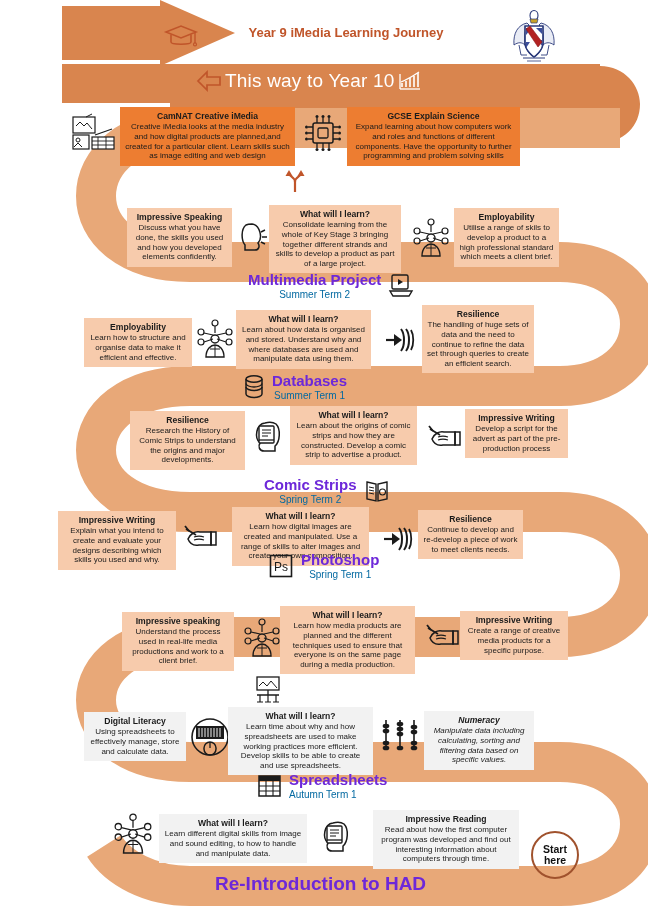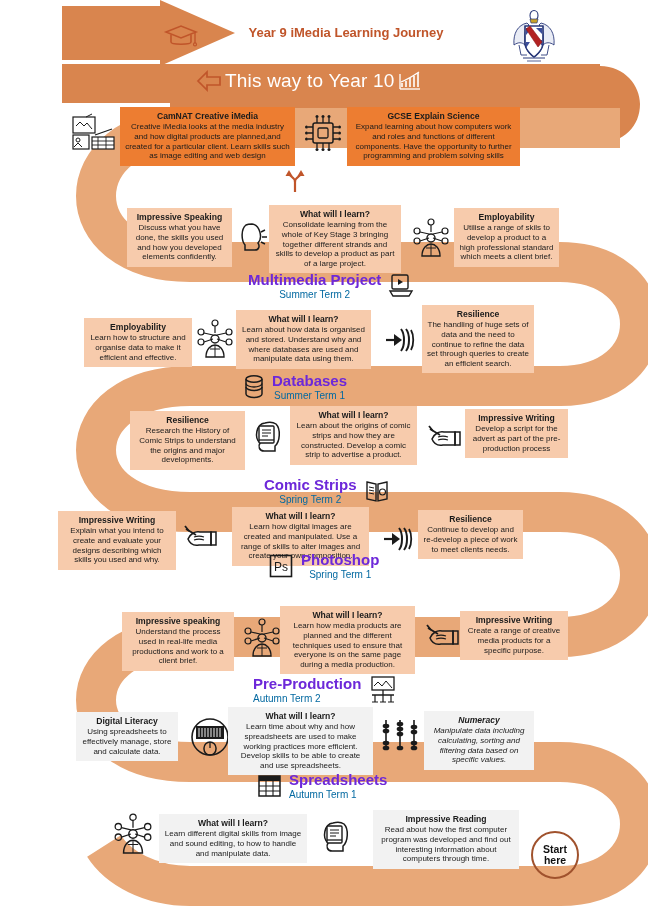--- a/index.html
+++ b/index.html
@@ -464,37 +464,33 @@
       <path d="M1,3 L5,8" stroke="#1b1b1b" stroke-width="1.8"></path>
       <path d="M10,14 C13,13 17,13 20,14" fill="none" stroke="#1b1b1b" stroke-width="1.1"></path>
       <path d="M10,17 C13,16 17,16 20,17" fill="none" stroke="#1b1b1b" stroke-width="1.1"></path>
     </svg>
   </div>
   <div class="card peach" style="left:460px; top:611px; width:108px;">
     <span class="hd">Impressive Writing</span>
     <span class="bd">Create a range of creative media products for a specific purpose.</span>
   </div>
   <div class="stage-title" style="left:253px; top:676px;">
-    <span class="txt" style="text-align:left">
-      <span class="l1" style="display:block">Pre-Production</span>
-      <span class="l2" style="display:block">Autumn Term 2</span>
-    </span>
     <span>
       <svg width="30" height="28" viewBox="0 0 30 28">
         <rect x="4" y="1" width="22" height="13" fill="none" stroke="#1b1b1b" stroke-width="1.3"></rect>
         <path d="M6,10 l4,-4 l4,4 l4,-5 l6,7" fill="none" stroke="#1b1b1b" stroke-width="1"></path>
         <path d="M15,14 L15,19 M4,19 L26,19" stroke="#1b1b1b" stroke-width="1.3"></path>
         <path d="M7,19 L7,26 M4,26 L10,26" stroke="#1b1b1b" stroke-width="1.2"></path>
         <path d="M15,19 L15,26 M12,26 L18,26" stroke="#1b1b1b" stroke-width="1.2"></path>
         <path d="M23,19 L23,26 M20,26 L26,26" stroke="#1b1b1b" stroke-width="1.2"></path>
       </svg>
     </span>
   </div>
 
-  <div class="card grey" style="left:76px; top:712px; width:102px;">
+  <div class="card grey" style="left:84px; top:712px; width:102px;">
     <span class="hd">Digital Literacy</span>
     <span class="bd">Using spreadsheets to effectively manage, store and calculate data.</span>
   </div>
   <div class="icon-ph" style="left:190px; top:717px;">
     <svg width="40" height="40" viewBox="0 0 40 40">
       <circle cx="20" cy="20" r="18" fill="none" stroke="#1b1b1b" stroke-width="1.6"></circle>
       <rect x="6" y="9" width="28" height="13" fill="#1b1b1b"></rect>
       <g stroke="#F2F2F2" stroke-width="1">
         <path d="M9,11 L9,20 M12,11 L12,20 M15,11 L15,20 M18,11 L18,20 M21,11 L21,20
                  M24,11 L24,20 M27,11 L27,20 M30,11 L30,20"></path>
@@ -568,19 +564,24 @@
       <path d="M26,6 C31,11 30,24 25,28 L25,33 L14,33 C9,33 8,28 10,25 C4,20 6,6 15,5 C19,4 23,4 26,6 Z" fill="none" stroke="#1b1b1b" stroke-width="1.5"></path>
       <rect x="9" y="8" width="15" height="17" rx="1" fill="#fff" stroke="#1b1b1b" stroke-width="1.4"></rect>
       <path d="M12,12 L21,12 M12,15 L21,15 M12,18 L18,18" stroke="#1b1b1b" stroke-width="1.1"></path>
       <path d="M9,22 L24,22" stroke="#1b1b1b" stroke-width="1.3"></path>
     </svg>
   </div>
   <div class="card grey" style="left:373px; top:810px; width:146px;">
     <span class="hd">Impressive Reading</span>
     <span class="bd">Read about how the first computer program was developed and find out interesting information about computers through time.</span>
   </div>
+  <div class="stage-title big" style="left:215px; top:873px;">
+    <span class="txt">
+      <span class="l1" style="display:block">Re-Introduction to HAD</span>
+    </span>
+  </div>
 
   <div class="start-here">
     <span>Start</span>
     <span>here</span>
   </div>
 
 </div>
 
 </body></html>

